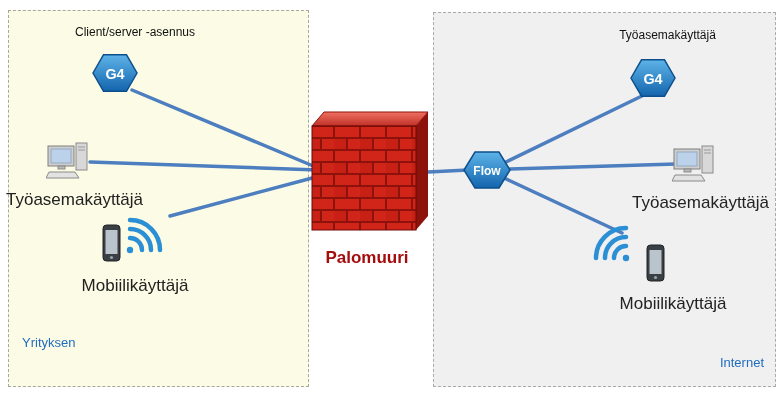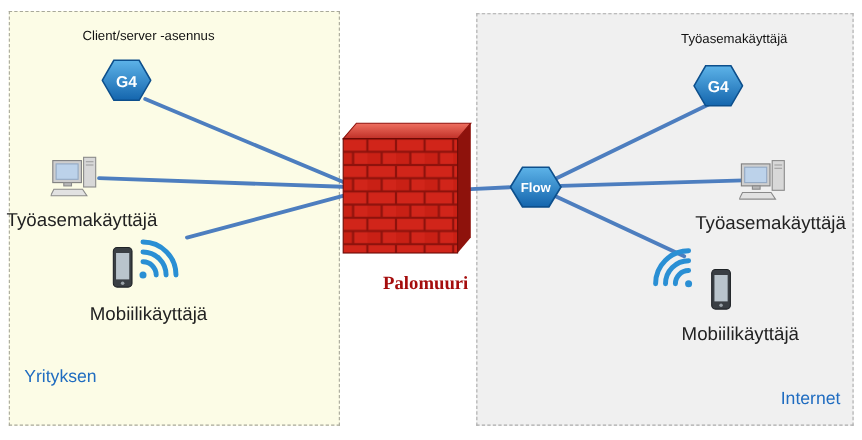--- a/index.html
+++ b/index.html
@@ -7,21 +7,21 @@
     position:relative;width:784px;height:400px;overflow:hidden;
     font-family:"Liberation Sans",sans-serif;background:#ffffff;
   }
   .zone{position:absolute;border:1px dashed #a8a89a;box-sizing:border-box;z-index:0;}
   .zone-left{left:8px;top:10px;width:301px;height:377px;background:#fcfce6;}
   .zone-right{left:433px;top:12px;width:343px;height:375px;background:#f0f0f0;border-color:#aaaaaa;}
   .lines{position:absolute;left:0;top:0;z-index:1;}
   .node{position:absolute;z-index:2;}
   .zone-title{position:absolute;z-index:2;font-size:12px;color:#111;text-align:center;}
   .node-label{position:absolute;z-index:2;font-size:17px;color:#222;text-align:center;}
-  .zone-name{position:absolute;z-index:2;font-size:16px;line-height:22px;color:#1f6cc0;}
+  .zone-name{position:absolute;z-index:2;font-size:13px;line-height:22px;color:#1f6cc0;}
   .firewall-label{position:absolute;z-index:2;font-size:17px;font-weight:bold;color:#a50d0d;text-align:center;}
   .hex-text{fill:#ffffff;font-family:"Liberation Sans",sans-serif;font-weight:bold;}
 </style>
 </head>
 <body>
 
 <div class="canvas">
 
   <div class="zone zone-left"></div>
   <div class="zone zone-right"></div>
@@ -101,21 +101,21 @@
         <linearGradient id="topface" x1="0" y1="0" x2="0" y2="1">
           <stop offset="0" stop-color="#ef7060"></stop>
             <stop offset="1" stop-color="#c03028"></stop>
         </linearGradient>
       </defs>
       <polygon points="4,24 108,24 120,10 16,10" fill="url(#topface)" stroke="#8e120c" stroke-width="1"></polygon>
       <polygon points="108,24 120,10 120,114 108,128" fill="#8e120c"></polygon>
       <rect x="4" y="24" width="104" height="104" fill="url(#bricks)" stroke="#6b0a06" stroke-width="1"></rect>
     </svg>
   </div>
-  <div class="firewall-label" style="left:321px;top:248px;width:132px;font-family:Liberation Serif, serif;">Palomuuri</div>
+  <div class="firewall-label" style="left:301px;top:248px;width:132px;">Palomuuri</div>
 
   <div class="zone-title" style="left:560px;top:28px;width:215px;">Työasemakäyttäjä</div>
 
   <div class="node" style="left:463px;top:150px;">
     <svg width="48" height="40" viewBox="0 0 48 40">
       <defs>
         <linearGradient id="hexg2" x1="0" y1="0" x2="0" y2="1">
           <stop offset="0" stop-color="#5db3e8"></stop>
             <stop offset="1" stop-color="#1465ad"></stop>
         </linearGradient>

